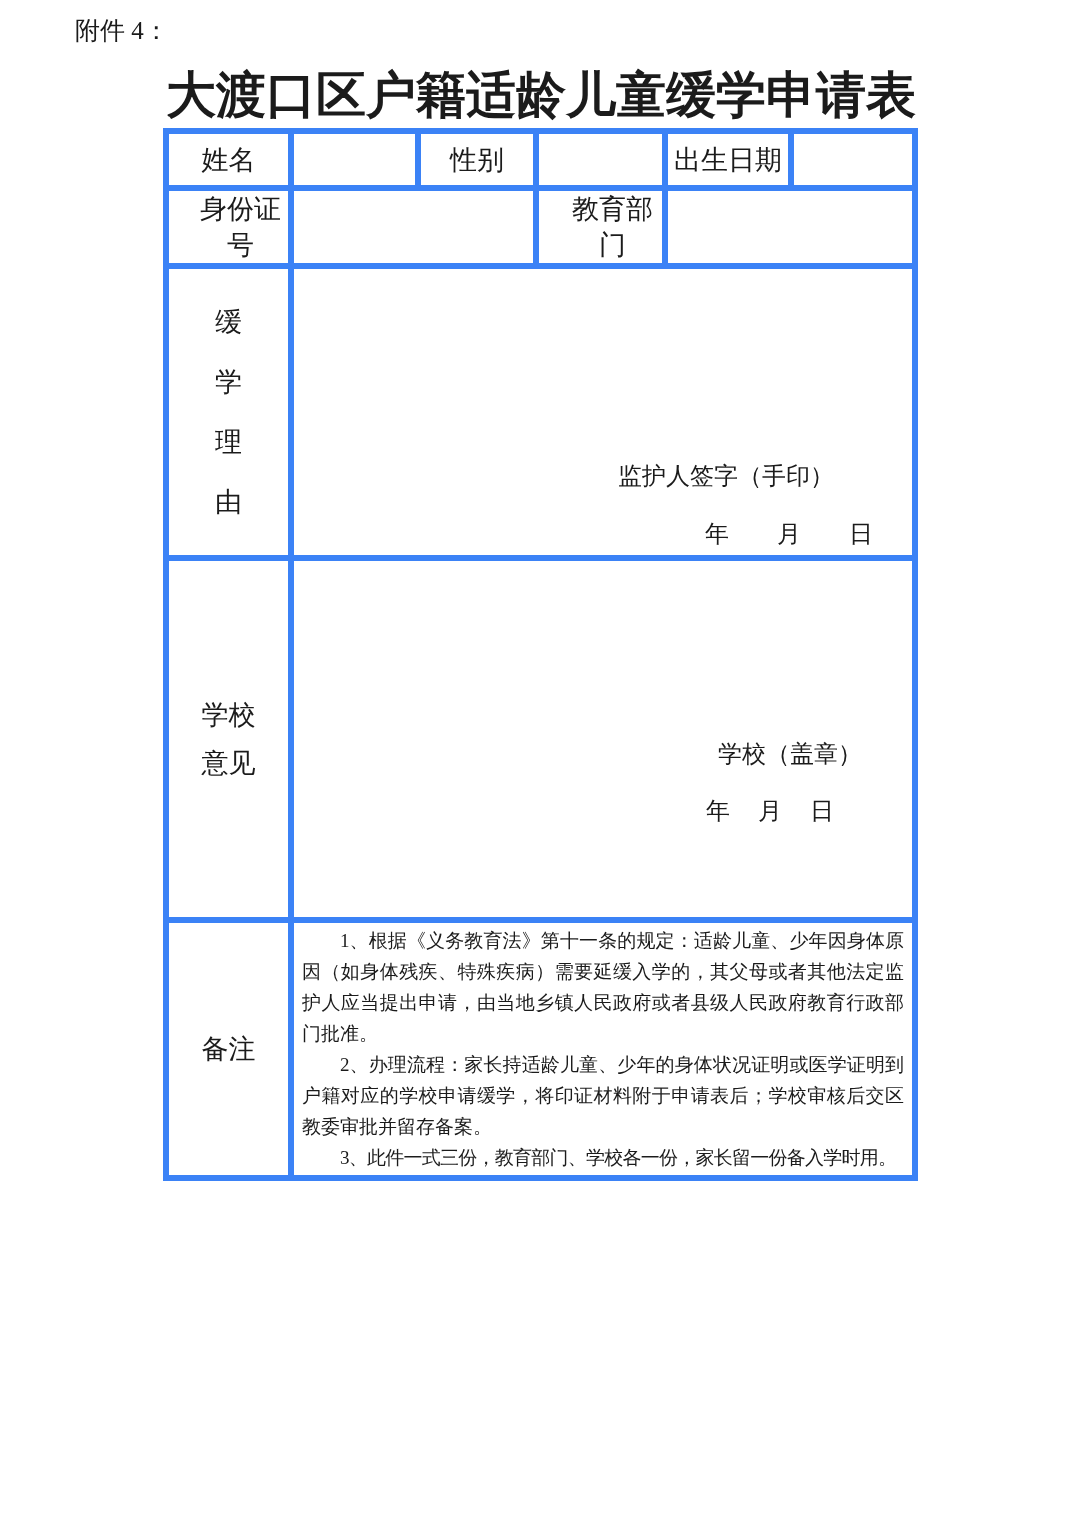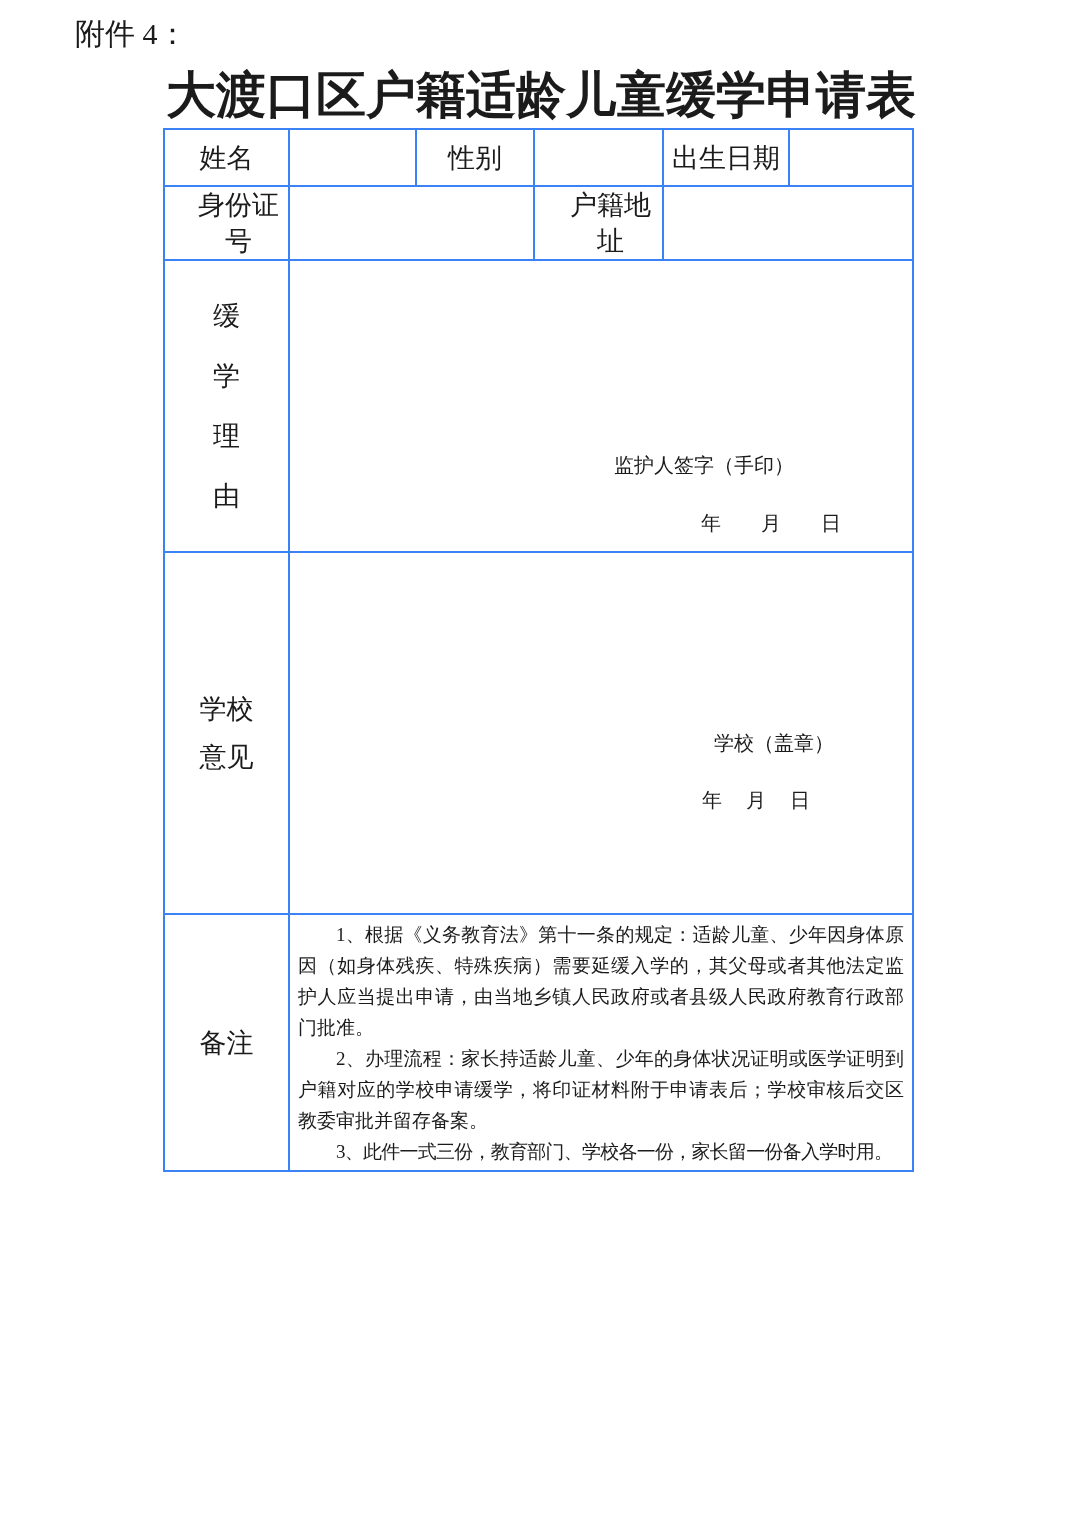--- a/index.html
+++ b/index.html
@@ -6,49 +6,49 @@
   html,body { margin:0; padding:0; }
   body {
     width:1074px; height:1520px;
     background:#ffffff;
     color:#1b1b1b;
     font-family:"Liberation Serif","DejaVu Serif",serif;
     position:relative;
   }
   .attachment {
     position:absolute; left:75px; top:14px;
-    font-size:30px;
+    font-size:25px;
   }
   .title {
     position:absolute; left:0; top:58px; width:1074px;
     margin:4px; text-align:center;
     font-size:50px; font-weight:bold;
   }
   table.form {
     position:absolute; left:163px; top:128px;
     width:749px;
     border-collapse:collapse; table-layout:fixed;
   }
-  td { border:2px solid #3b82f6; padding:0; }
+  td { border:6px solid #3b82f6; padding:0; }
   td.label {
     text-align:center; vertical-align:middle;
     font-size:27px;
   }
   td.value { background:#ffffff; }
   td.content { position:relative; vertical-align:top; }
   tr.r1 td { height:57px; }
   tr.r2 td { height:58px;padding-left:24px; }
   tr.r3 td { height:292px; }
   tr.r4 td { height:362px; }
   tr.r5 td { height:230px; }
   tr.r6 td { height:257px; }
   .v60 div { line-height:60px; }
   .v48 div { line-height:48px; }
   .v54 div { line-height:54px; }
-  .absline { position:absolute; font-size:20px; white-space:pre; }
+  .absline { position:absolute; font-size:24px; white-space:pre; }
   .sig3  { left:324px; top:191px; }
   .date3 { left:411px; top:249px; }
   .seal4 { left:424px; top:177px;font-family:Liberation Mono, monospace; }
   .date4 { left:412px; top:234px; letter-spacing:2px; }
   .date5 { left:421px; top:179px; letter-spacing:2px; }
   .remarks {
     padding:2px 8px 2px 8px;
     font-size:19px; line-height:31px;
     text-align:justify;
   }
@@ -77,21 +77,21 @@
     <td class="value"></td>
     <td class="label">性别</td>
     <td class="value"></td>
     <td class="label">出生日期</td>
     <td class="value"></td>
   </tr>
 
   <tr class="r2">
     <td class="label">身份证号</td>
     <td class="value" colspan="2"></td>
-    <td class="label">户籍地址</td>
+    <td class="label">教育部门</td>
     <td class="value" colspan="2"></td>
   </tr>
 
   <tr class="r3">
     <td class="label v60">
       <div>缓</div>
       <div>学</div>
       <div>理</div>
       <div>由</div>
     </td>

